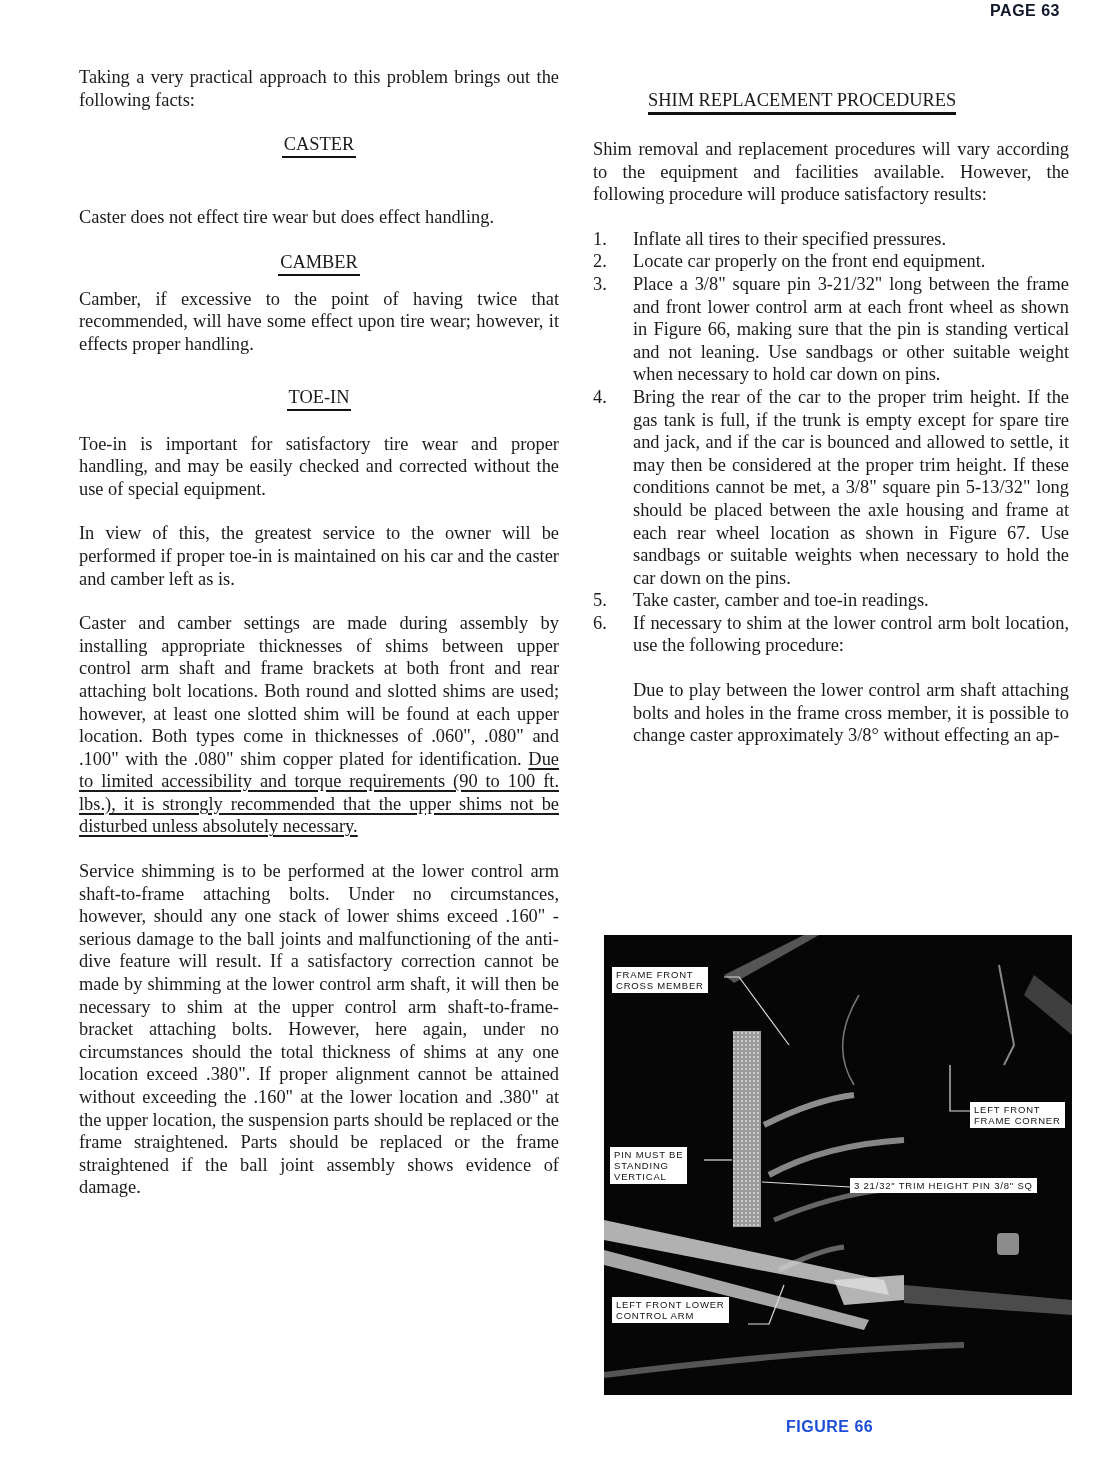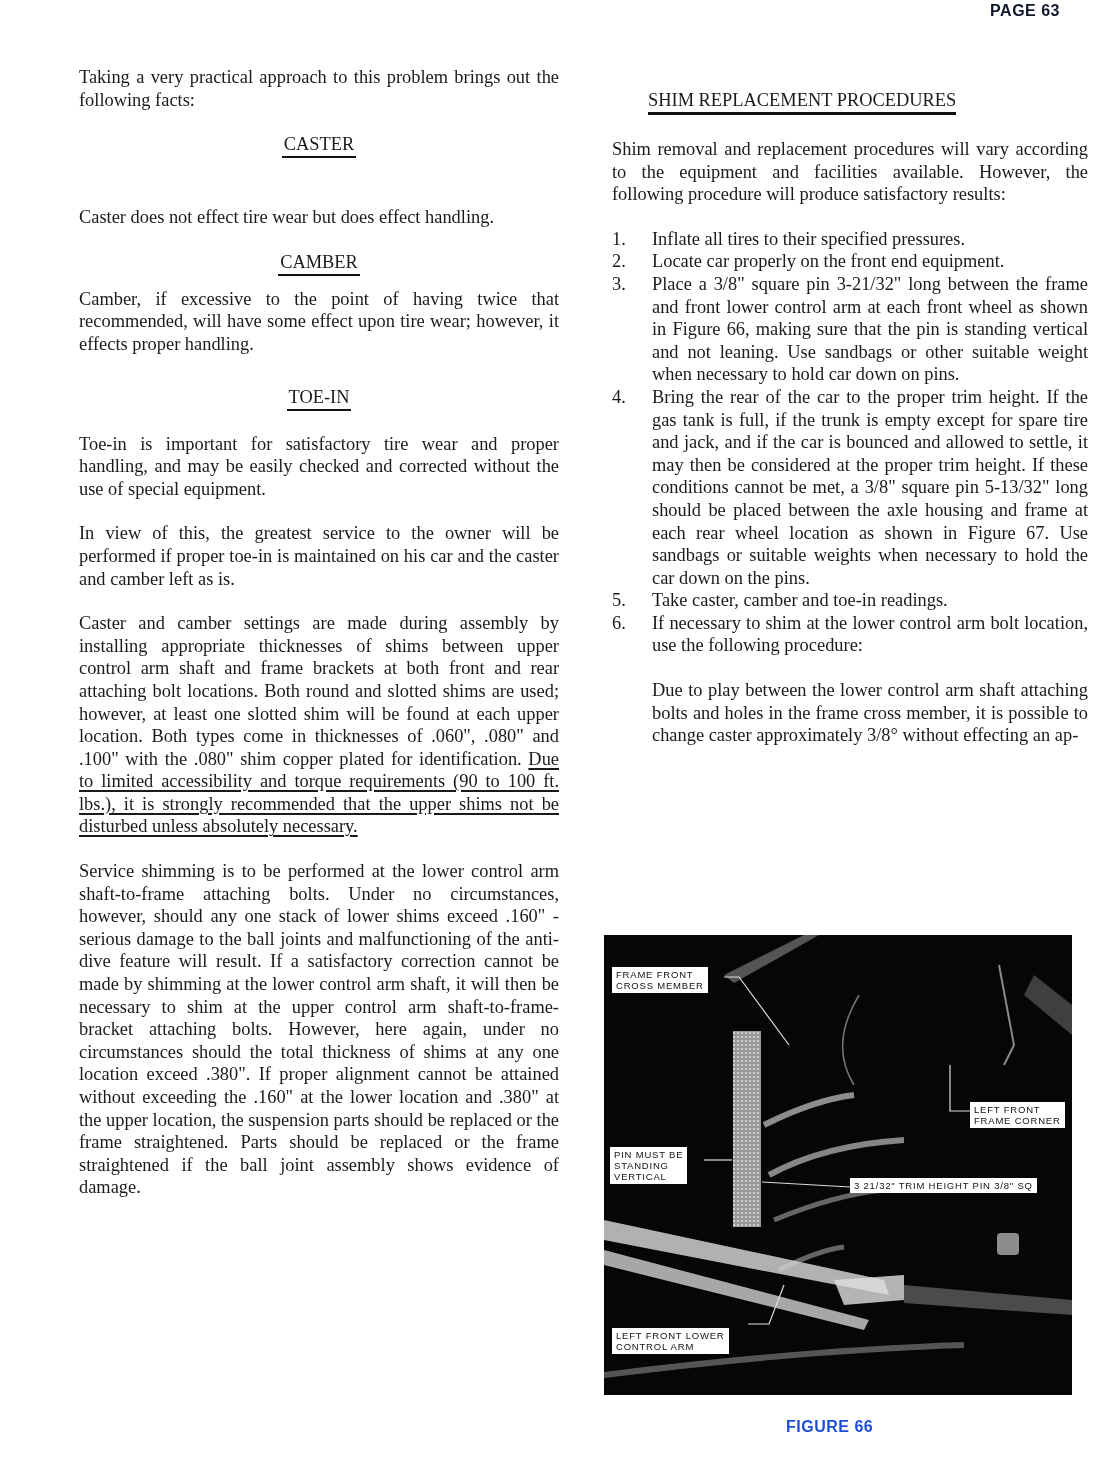--- a/index.html
+++ b/index.html
@@ -7,21 +7,21 @@
     width: 1106px; height: 1484px; position: relative; overflow: hidden;
     font-family: "Liberation Serif", "DejaVu Serif", serif; color: #1a1a1a;
   }
   .page-number {
     position: absolute; top: 2px; right: 46px;
     font-family: "Liberation Sans", "DejaVu Sans", sans-serif;
     font-weight: bold; font-size: 16px; letter-spacing: 0.5px; color: #0f172a;
   }
   .col { position: absolute; font-size: 18.4px; line-height: 22.6px; text-align: justify; }
   .col-left { left: 79px; top: 66px; width: 480px; }
-  .col-right { left: 612px; top: 138px; width: 476px; }
+  .col-right { left: 593px; top: 138px; width: 476px; }
   .para { margin: 0; }
   .heading {
     text-align: center; margin: 0; font-size: 18.4px; line-height: 22px;
   }
   .heading span { display: inline-block; border-bottom: 2px solid #111; padding: 0 2px 1px; }
   .ul-text { text-decoration: underline; text-decoration-thickness: 2px; text-underline-offset: 3px; }
 
   .right-heading {
     position: absolute; left: 648px; top: 90px; font-size: 18.4px;
   }
@@ -151,17 +151,17 @@
     <path d="M144 389 L165 389 L180 350" stroke="#ddd" stroke-width="1.2" fill="none"></path>
   </svg>
   <div class="callout" style="left:8px; top:32px; white-space:pre-line;">FRAME FRONT
 CROSS MEMBER</div>
   <div class="callout" style="left:366px; top:167px; white-space:pre-line;">LEFT FRONT
 FRAME CORNER</div>
   <div class="callout" style="left:6px; top:212px; white-space:pre-line;">PIN MUST BE
 STANDING
 VERTICAL</div>
   <div class="callout" style="left:246px; top:243px;">3 21/32" TRIM HEIGHT PIN 3/8" SQ</div>
-  <div class="callout" style="left:8px; top:393px; white-space:pre-line;">LEFT FRONT LOWER
+  <div class="callout" style="left:8px; top:362px; white-space:pre-line;">LEFT FRONT LOWER
 CONTROL ARM</div>
 </div>
 
 <div class="figure-caption">FIGURE 66</div>
 
 </body></html>

